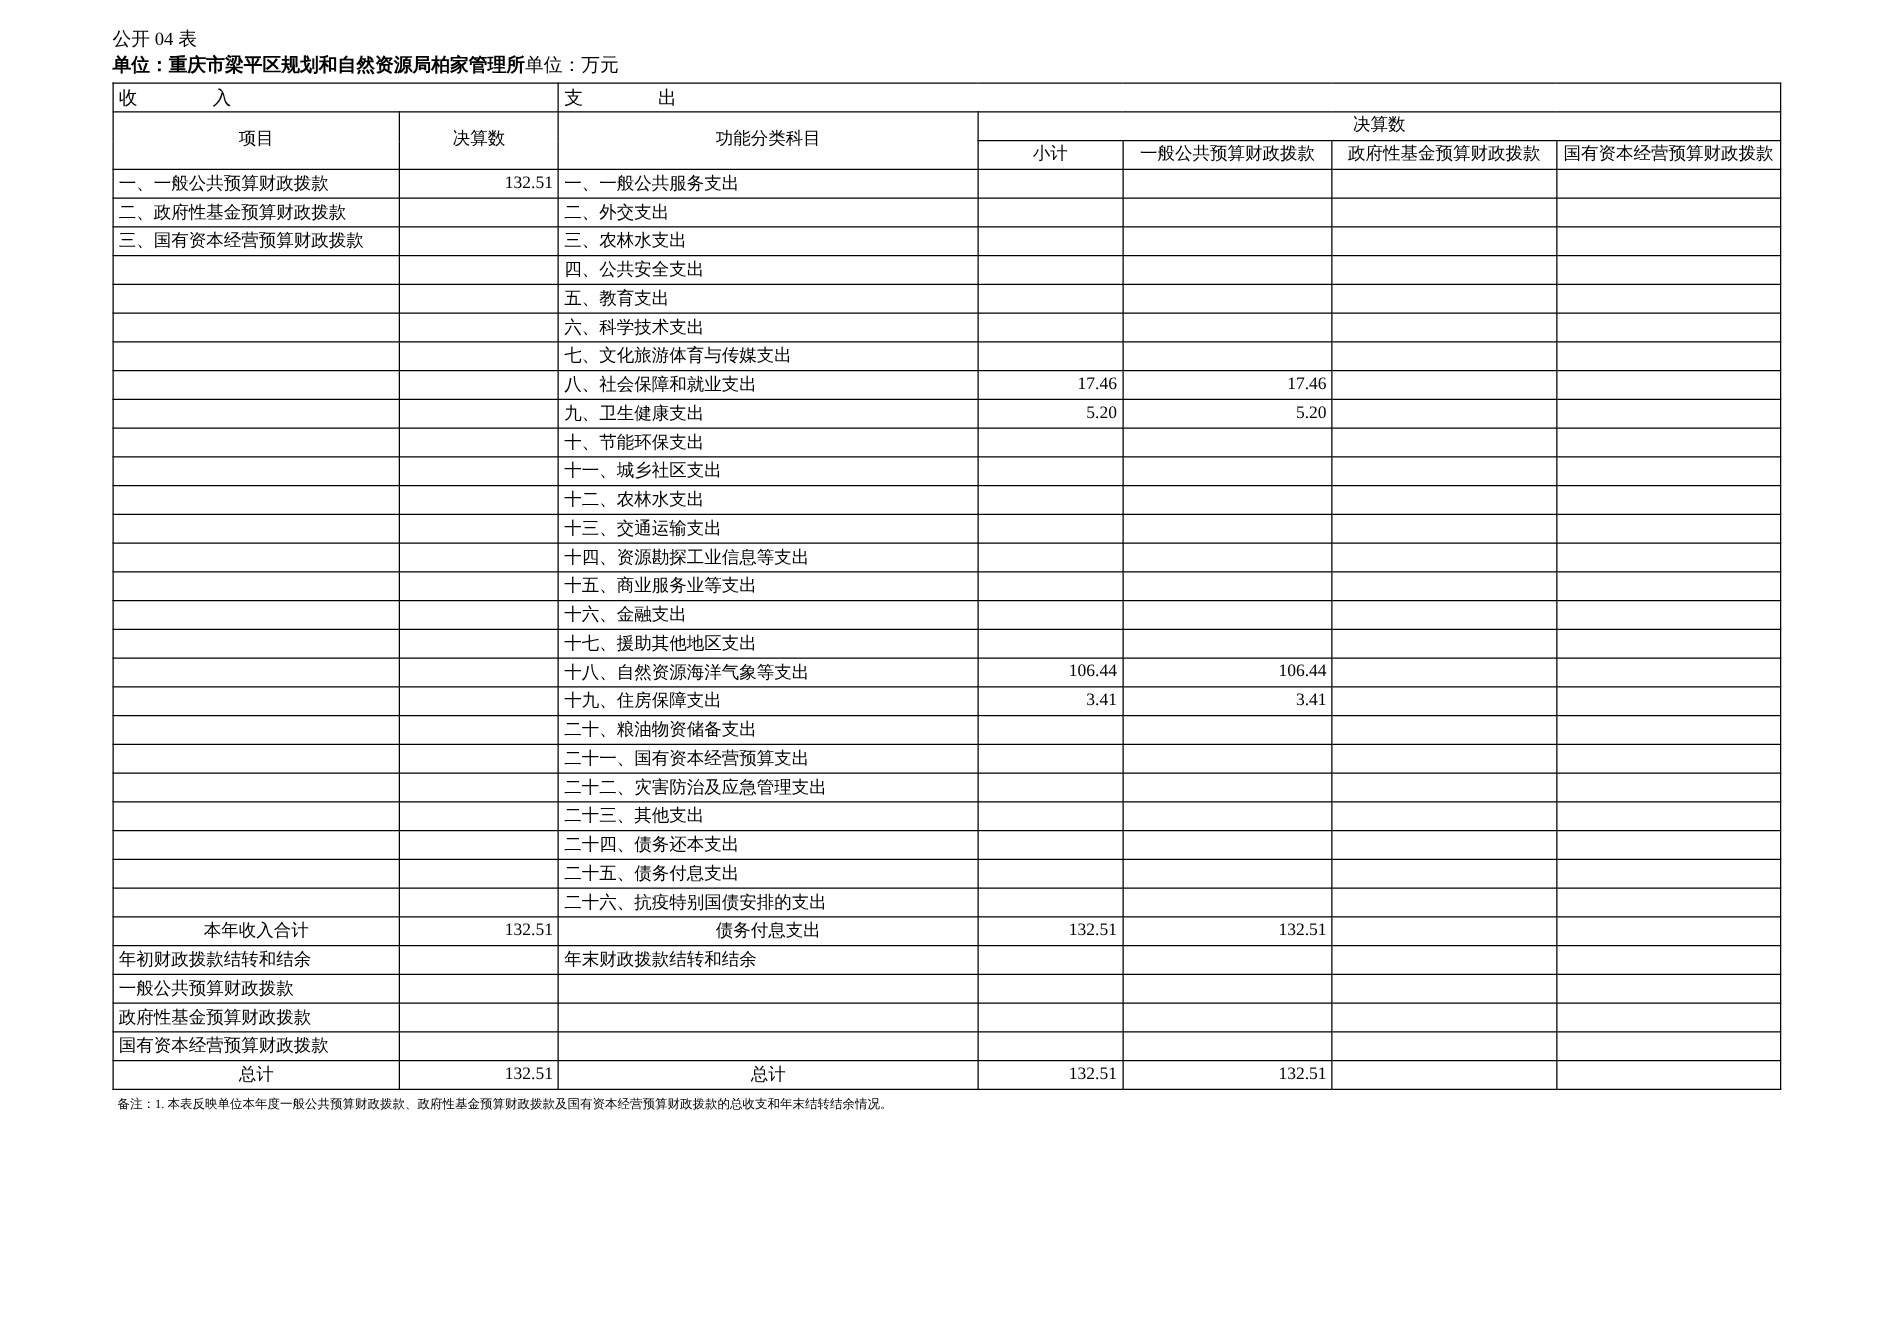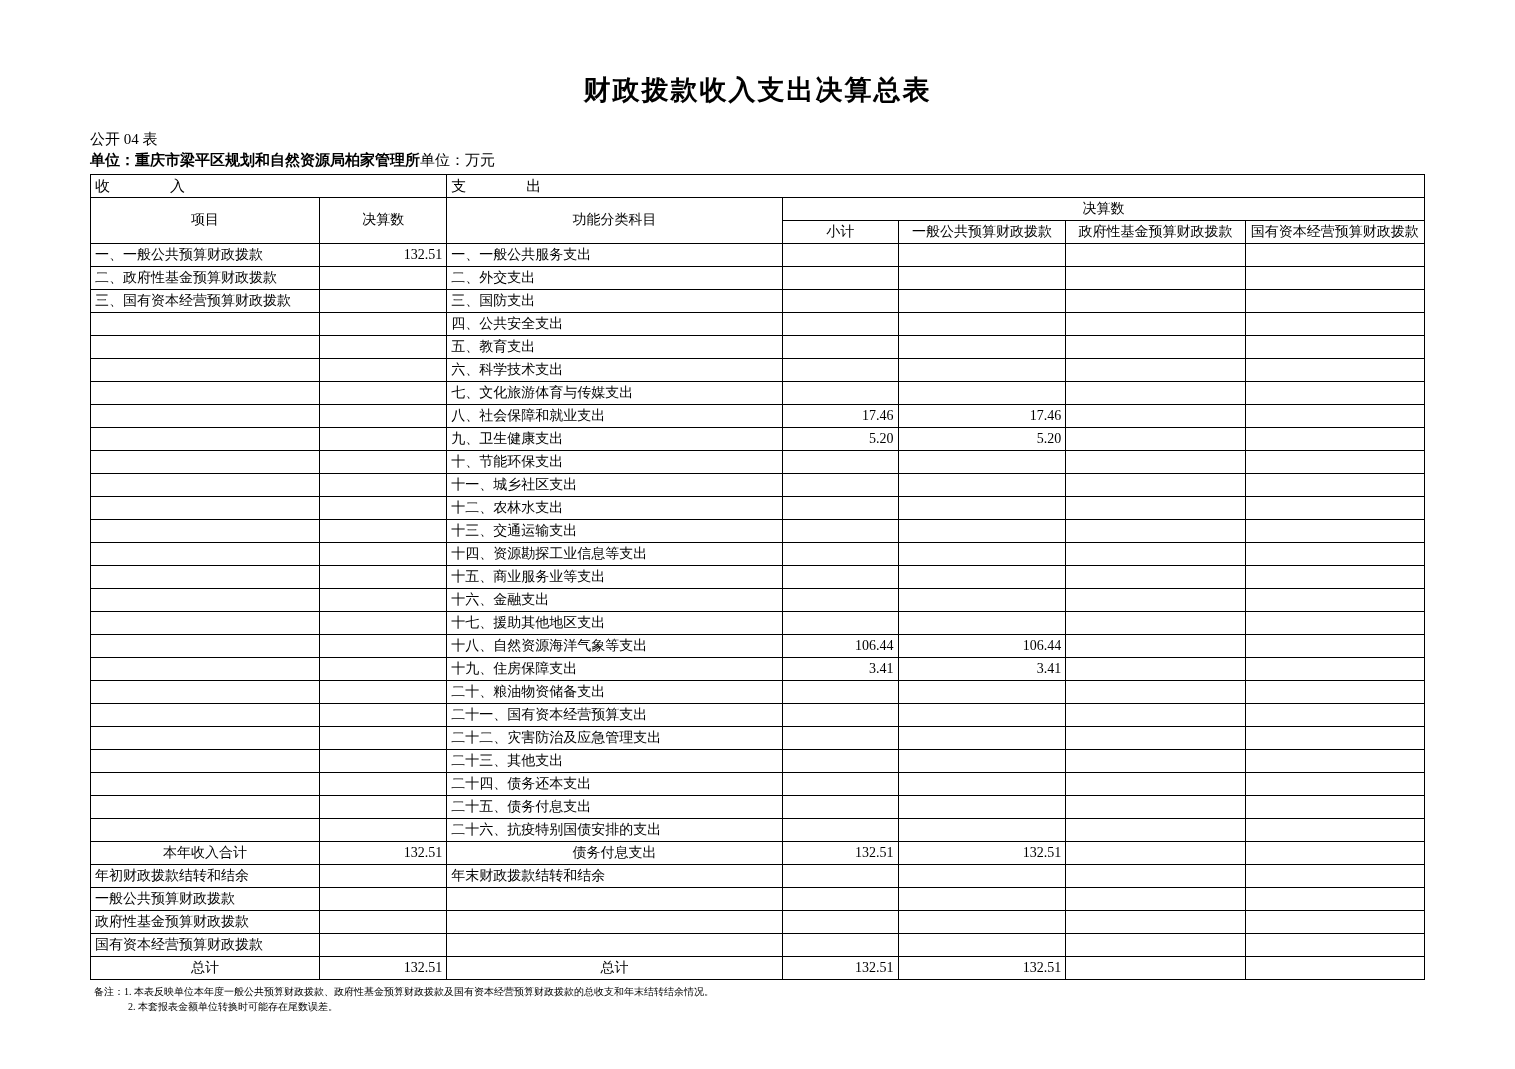--- a/index.html
+++ b/index.html
@@ -92,21 +92,20 @@
     line-height: 1.5;
   }
   .notes .n1 { padding-left: 4px; }
   .notes .n2 { padding-left: 38px; }
 </style>
 </head>
 <body>
 
 <div class="page">
 
-  <div class="doc-title">财政拨款收入支出决算总表</div>
 
   <div class="meta-row">
     <div class="meta-left"></div>
     <div class="meta-right">公开 04 表</div>
   </div>
 
   <div class="meta-row second">
     <div class="meta-left">单位：重庆市梁平区规划和自然资源局柏家管理所</div>
     <div class="meta-right">单位：万元</div>
   </div>
@@ -154,21 +153,21 @@
           <td class="num"></td>
           <td class="txt">二、外交支出</td>
           <td class="num"></td>
           <td class="num"></td>
           <td class="num"></td>
           <td class="num"></td>
         </tr>
         <tr>
           <td class="txt bold">三、国有资本经营预算财政拨款</td>
           <td class="num"></td>
-          <td class="txt">三、国防支出</td>
+          <td class="txt">三、农林水支出</td>
           <td class="num"></td>
           <td class="num"></td>
           <td class="num"></td>
           <td class="num"></td>
         </tr>
         <tr>
           <td class="txt"></td>
           <td class="num"></td>
           <td class="txt">四、公共安全支出</td>
           <td class="num"></td>
@@ -426,16 +425,15 @@
           <td class="num bold">132.51</td>
           <td class="num bold">132.51</td>
           <td class="num"></td>
           <td class="num"></td>
         </tr>
       </tbody>
   </table>
 
   <div class="notes">
     <div class="n1">备注：1. 本表反映单位本年度一般公共预算财政拨款、政府性基金预算财政拨款及国有资本经营预算财政拨款的总收支和年末结转结余情况。</div>
-    <div class="n2">2. 本套报表金额单位转换时可能存在尾数误差。</div>
   </div>
 
 </div>
 
 </body></html>

